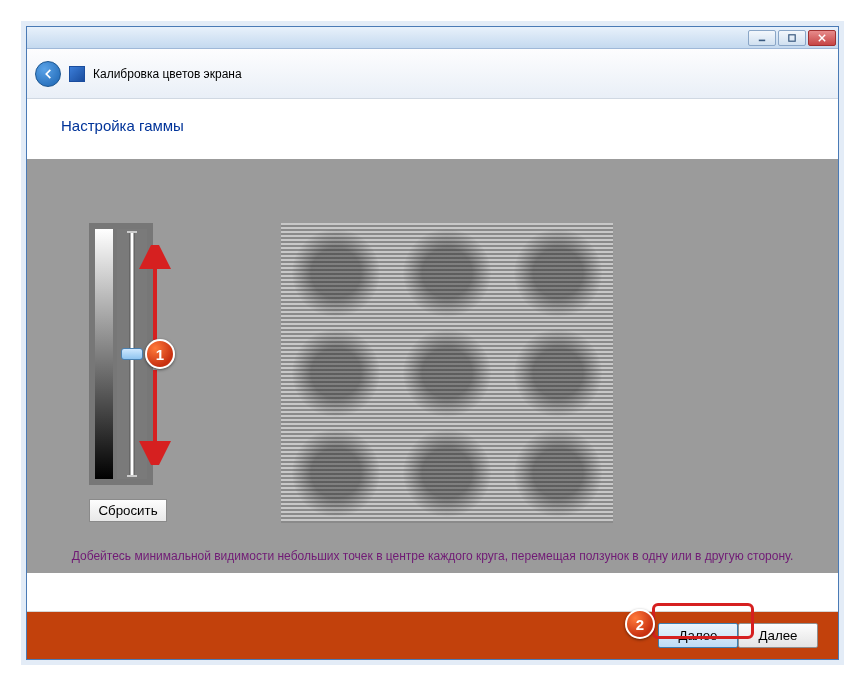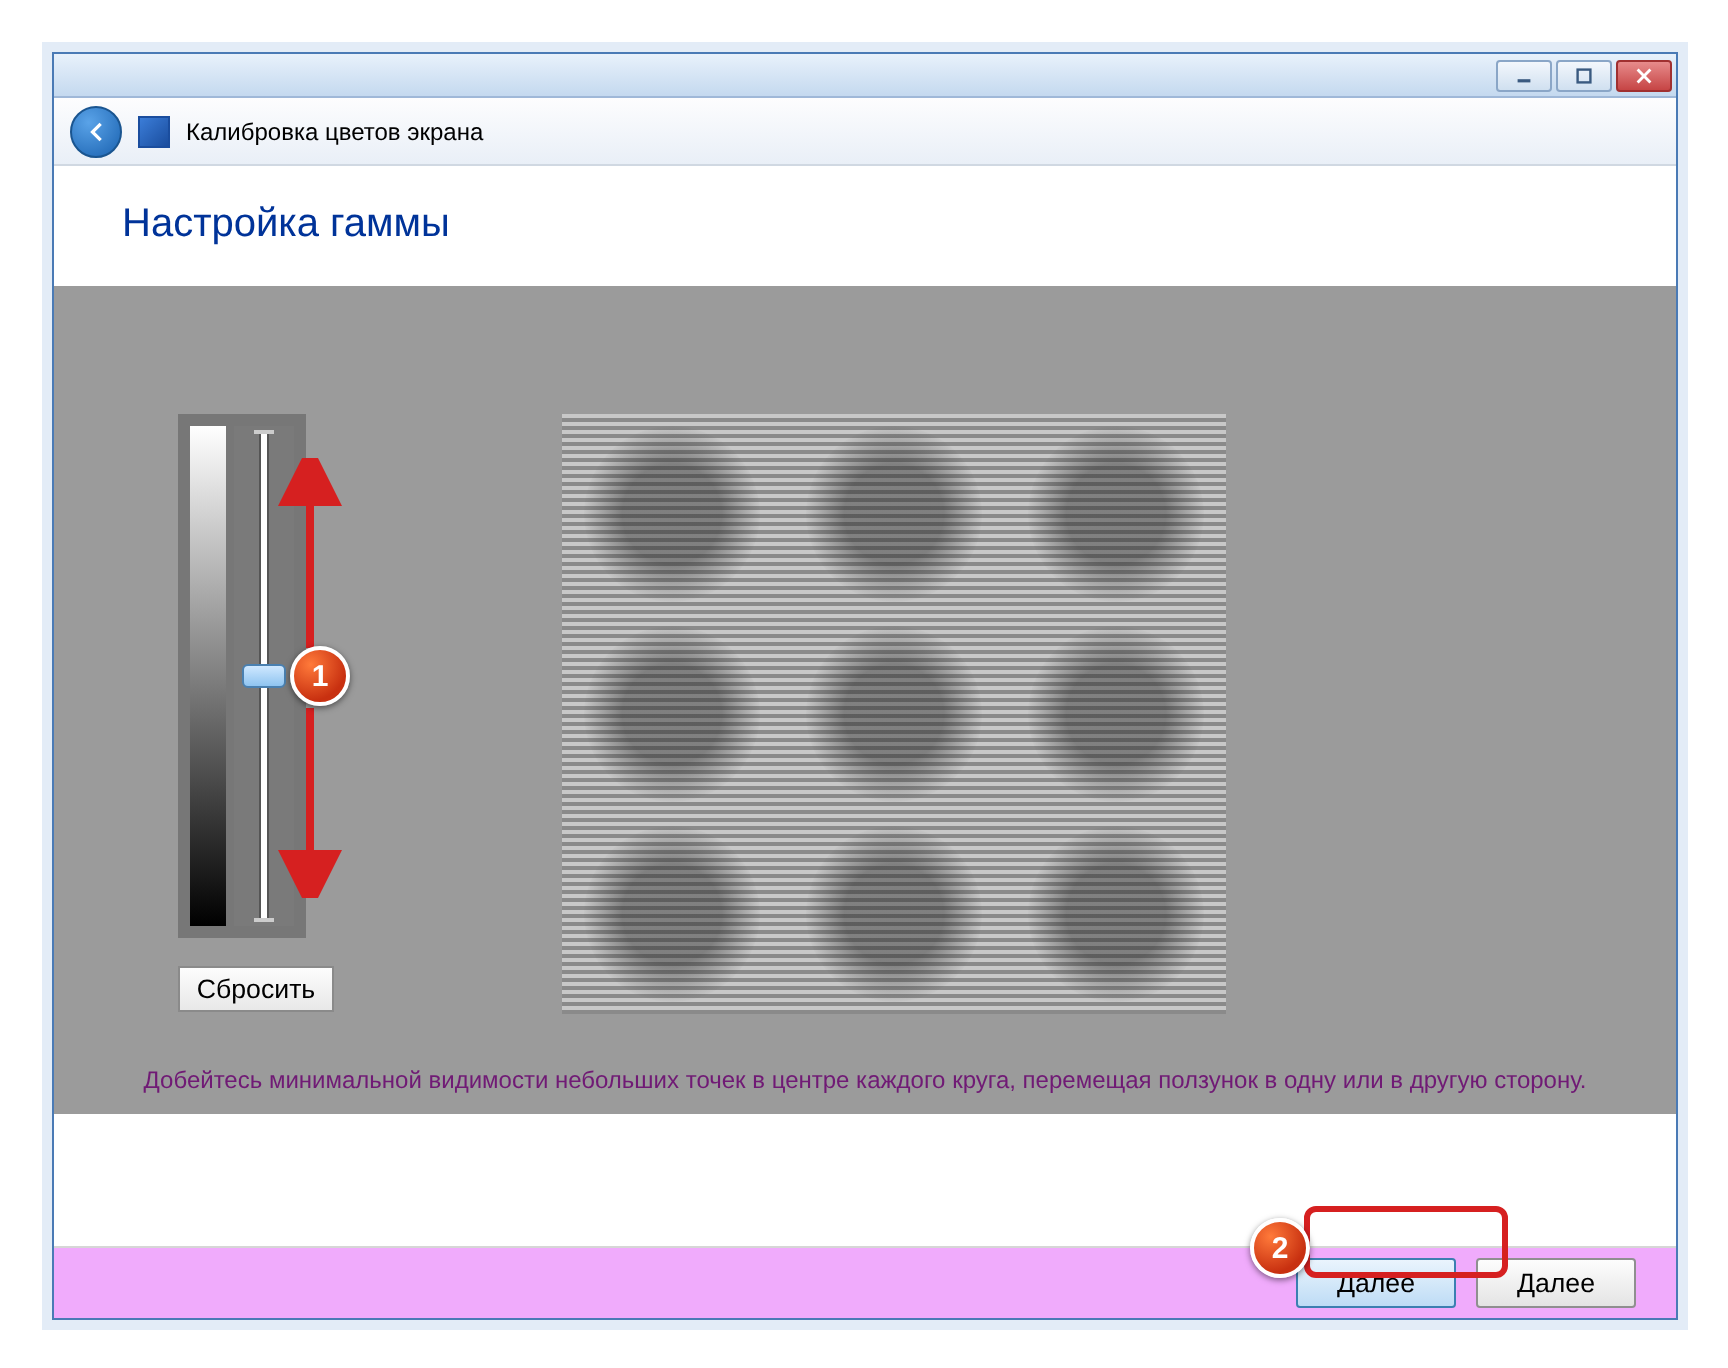--- a/index.html
+++ b/index.html
@@ -20,21 +20,21 @@
 }
 .title-btn {
   width: 28px; height: 16px; border: 1px solid #8aa6c7;
   background: linear-gradient(to bottom,#f3f7fc,#d0e0f0);
   border-radius: 2px; display: flex; align-items: center; justify-content: center;
   cursor: pointer; font-size: 10px; color: #3a5a80;
 }
 .title-btn.close { background: linear-gradient(to bottom,#e78b8b,#c64545); color:#fff; border-color:#a03030; font-weight:bold; }
 
 .navbar {
-  height: 34px; background: linear-gradient(to bottom,#fdfdfe,#e9eff7);
+  height: 50px; background: linear-gradient(to bottom,#fdfdfe,#e9eff7);
   display: flex; align-items: center; padding: 0 8px; gap: 8px;
   border-bottom: 1px solid #d0d8e2;
 }
 .back-btn {
   width: 26px; height: 26px; border-radius: 50%;
   background: radial-gradient(circle at 35% 30%, #5aa3e8, #1a62b0);
   border: 1px solid #1a5590; display:flex; align-items:center; justify-content:center;
   cursor:pointer;
 }
 .back-btn svg { width:14px; height:14px; fill:#fff; }
@@ -42,21 +42,21 @@
   width: 16px; height: 16px;
   background: linear-gradient(135deg,#3b7dd8,#1a4d9e);
   border: 1px solid #1a4d9e;
 }
 
 .content {
   position: relative; height: calc(100% - 22px - 34px - 50px);
   overflow: hidden;
 }
 .heading-wrap { padding: 18px 34px 12px; }
-.heading { color: #003399; font-size: 20px; font-weight: normal; }
+.heading { color: #003399; font-size: 15px; font-weight: normal; }
 
 .gray-panel {
   position: absolute; left: 0; right: 0; top: 60px; bottom: 52px;
   background: #9b9b9b;
 }
 
 .slider-unit { position: absolute; left: 62px; top: 64px; width: 92px; }
 .slider-box {
   width: 64px; height: 262px; background: #777; position: relative;
   display: flex; align-items: stretch; padding: 6px; gap: 4px;
@@ -116,24 +116,24 @@
   border-radius: 50%;
   background: radial-gradient(circle, rgba(40,40,40,0.45) 0%, rgba(40,40,40,0.45) 40%, rgba(40,40,40,0) 72%);
 }
 
 .instruction {
   position: absolute; left: 0; right: 0; bottom: 8px;
   text-align: center; padding: 0 24px; color: #701a75; line-height: 1.5;
 }
 
 .footer {
-  position: absolute; left: 0; right: 0; bottom: 0; height: 36px;
-  border-top: 1px solid #d6d6d6; background: #f0abfc;
+  position: absolute; left: 0; right: 0; bottom: 0; height: 48px;
+  border-top: 1px solid #d6d6d6; background: #c2410c;
   display: flex; align-items: center; justify-content: flex-end;
-  padding: 0 20px; gap: 10px;
+  padding: 0 20px; 
 }
 .btn {
   min-width: 80px; padding: 4px 14px; text-align: center;
   background: linear-gradient(to bottom,#fdfdfd,#e4e4e4);
   border: 1px solid #8f8f8f; cursor: pointer; border-radius: 2px;
 }
 .btn.primary {
   background: linear-gradient(to bottom,#eaf4fd,#bedcf5);
   border: 1px solid #3c7fb1;
 }

